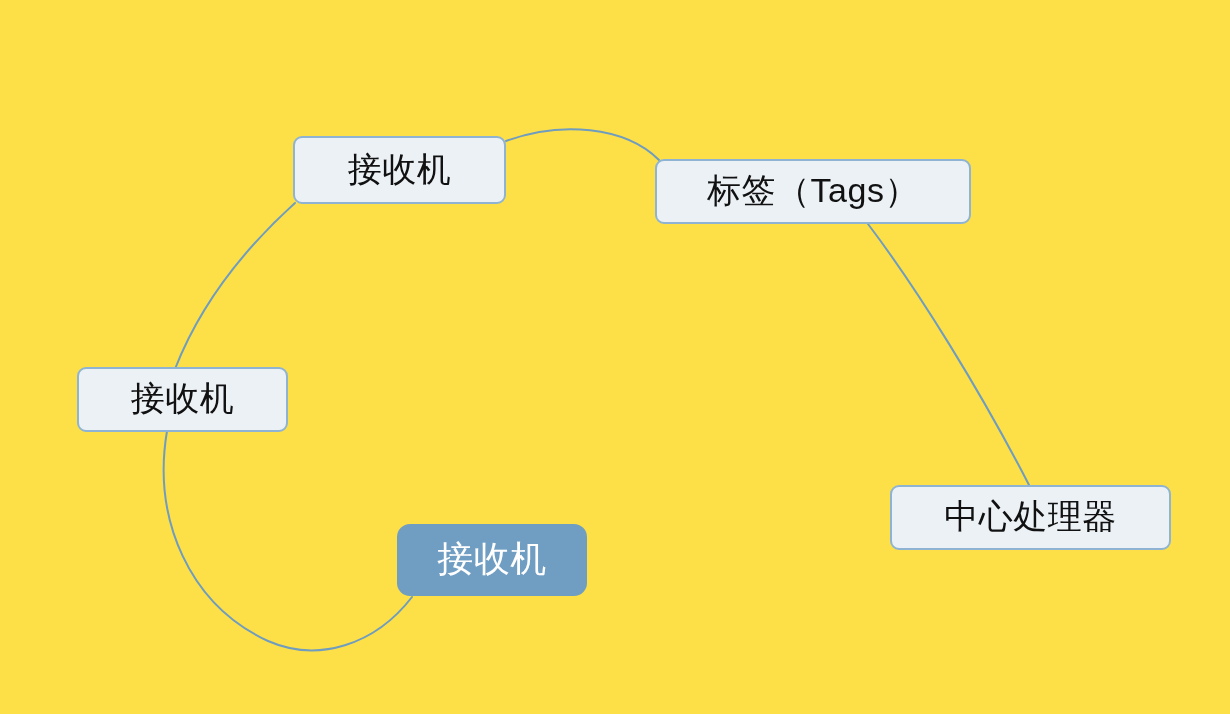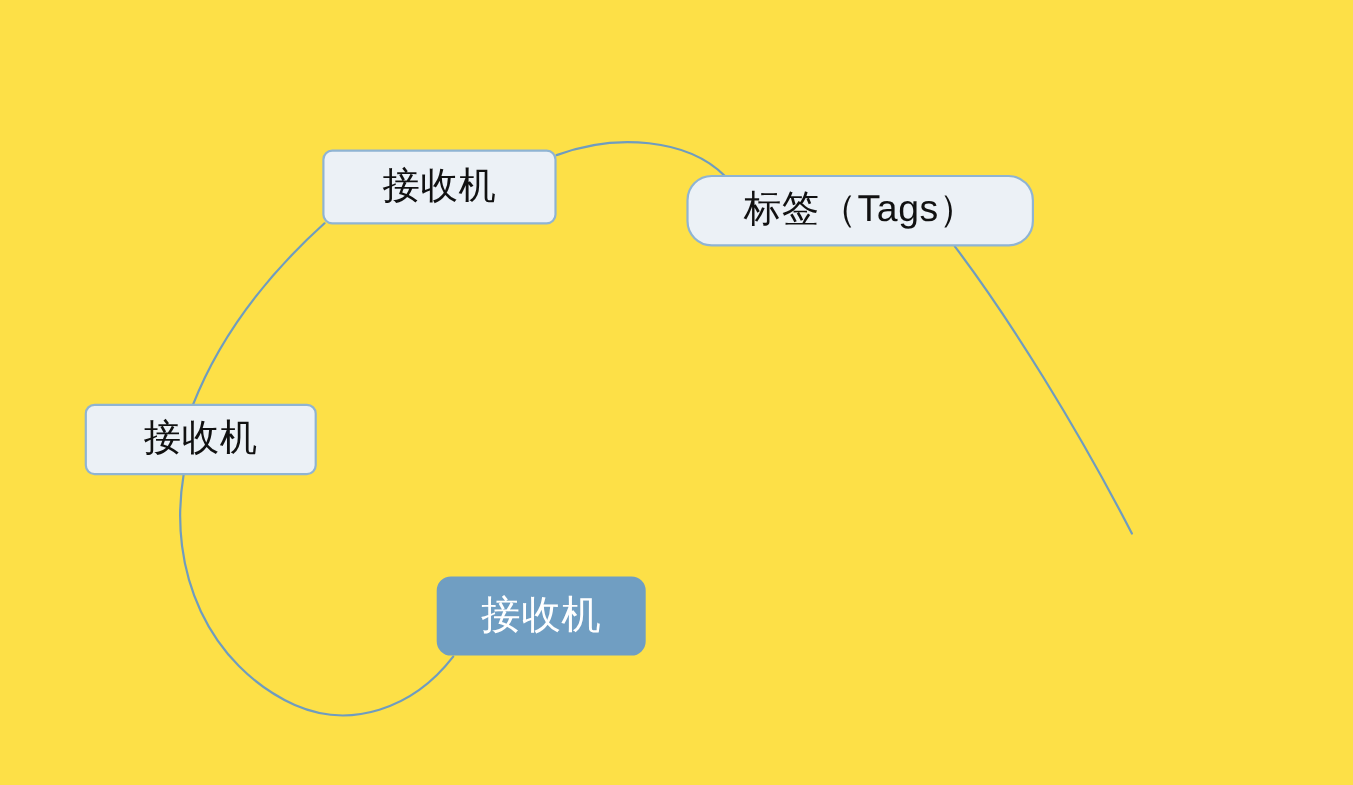--- a/index.html
+++ b/index.html
@@ -49,21 +49,21 @@
     border-radius: 13px;
     color: #ffffff;
   }
   .node-label {
     display: inline-block;
     padding-bottom: 3px;
   }
 
   
   #node-receiver-top    { left: 293px; top: 136px; width: 213px; height: 68px; }
-  #node-tags           { left: 624px; top: 159px; width: 316px; height: 65px; border-radius: 23px; }
+  #node-tags           { left: 655px; top: 159px; width: 316px; height: 65px; }
   #node-receiver-left  { left: 77px;  top: 367px; width: 211px; height: 65px; }
   #node-receiver-sel   { left: 397px; top: 524px; width: 190px; height: 72px; font-size: 36px; }
   #node-processor      { left: 890px; top: 485px; width: 281px; height: 65px; }
 </style>
 </head>
 <body>
 
 <div id="canvas">
 
   <svg id="edge-layer" viewBox="0 0 1230 714" xmlns="http://www.w3.org/2000/svg">
@@ -84,14 +84,17 @@
   </div>
 
   <div class="node" id="node-receiver-left">
     <span class="node-label">接收机</span>
   </div>
 
   <div class="node selected" id="node-receiver-sel">
     <span class="node-label">接收机</span>
   </div>
 
+  <div class="node" id="node-processor">
+    <span class="node-label">中心处理器</span>
+  </div>
 
 </div>
 
 </body></html>

